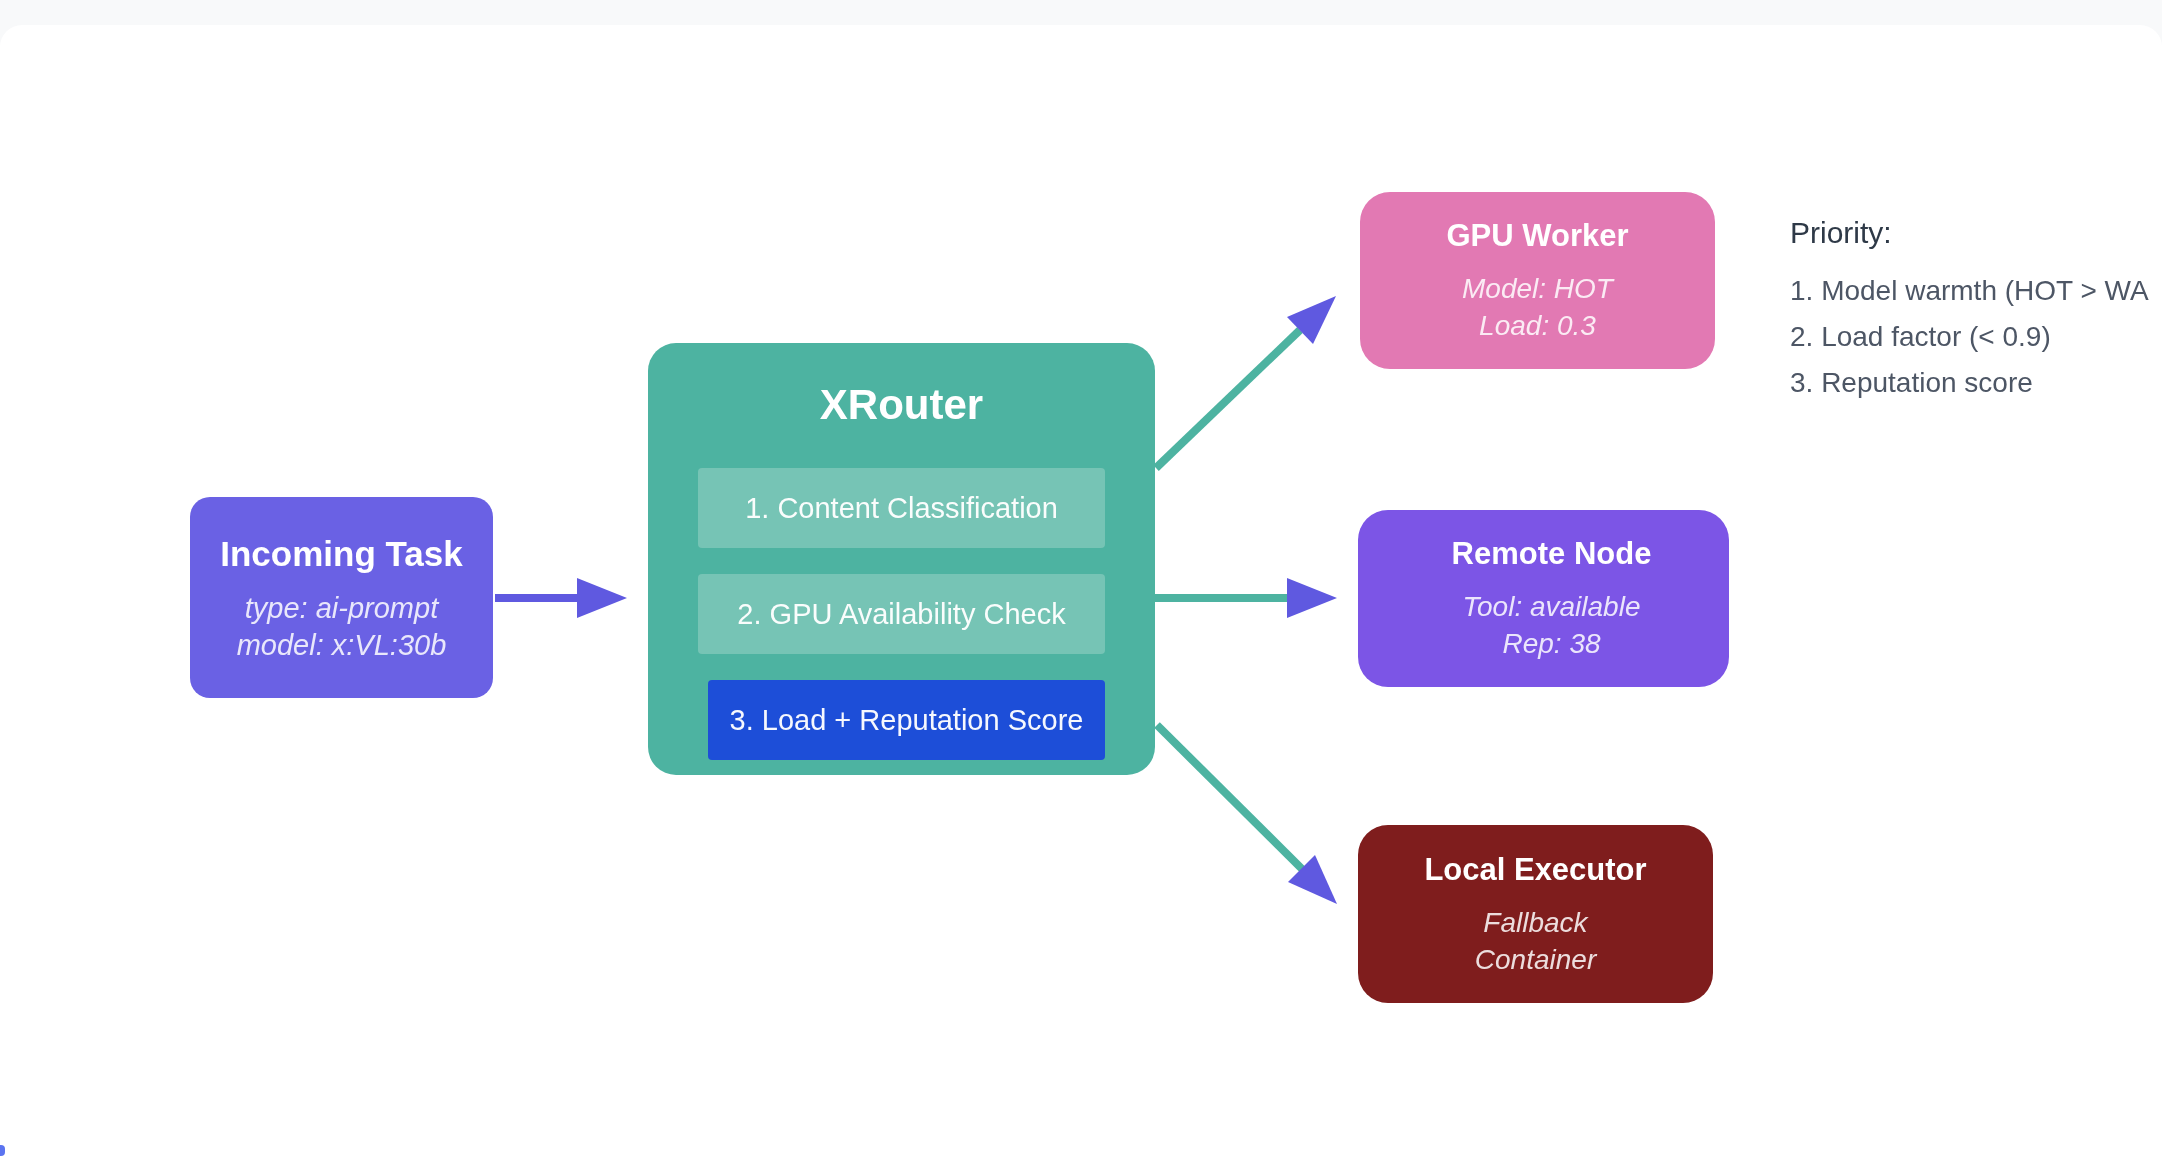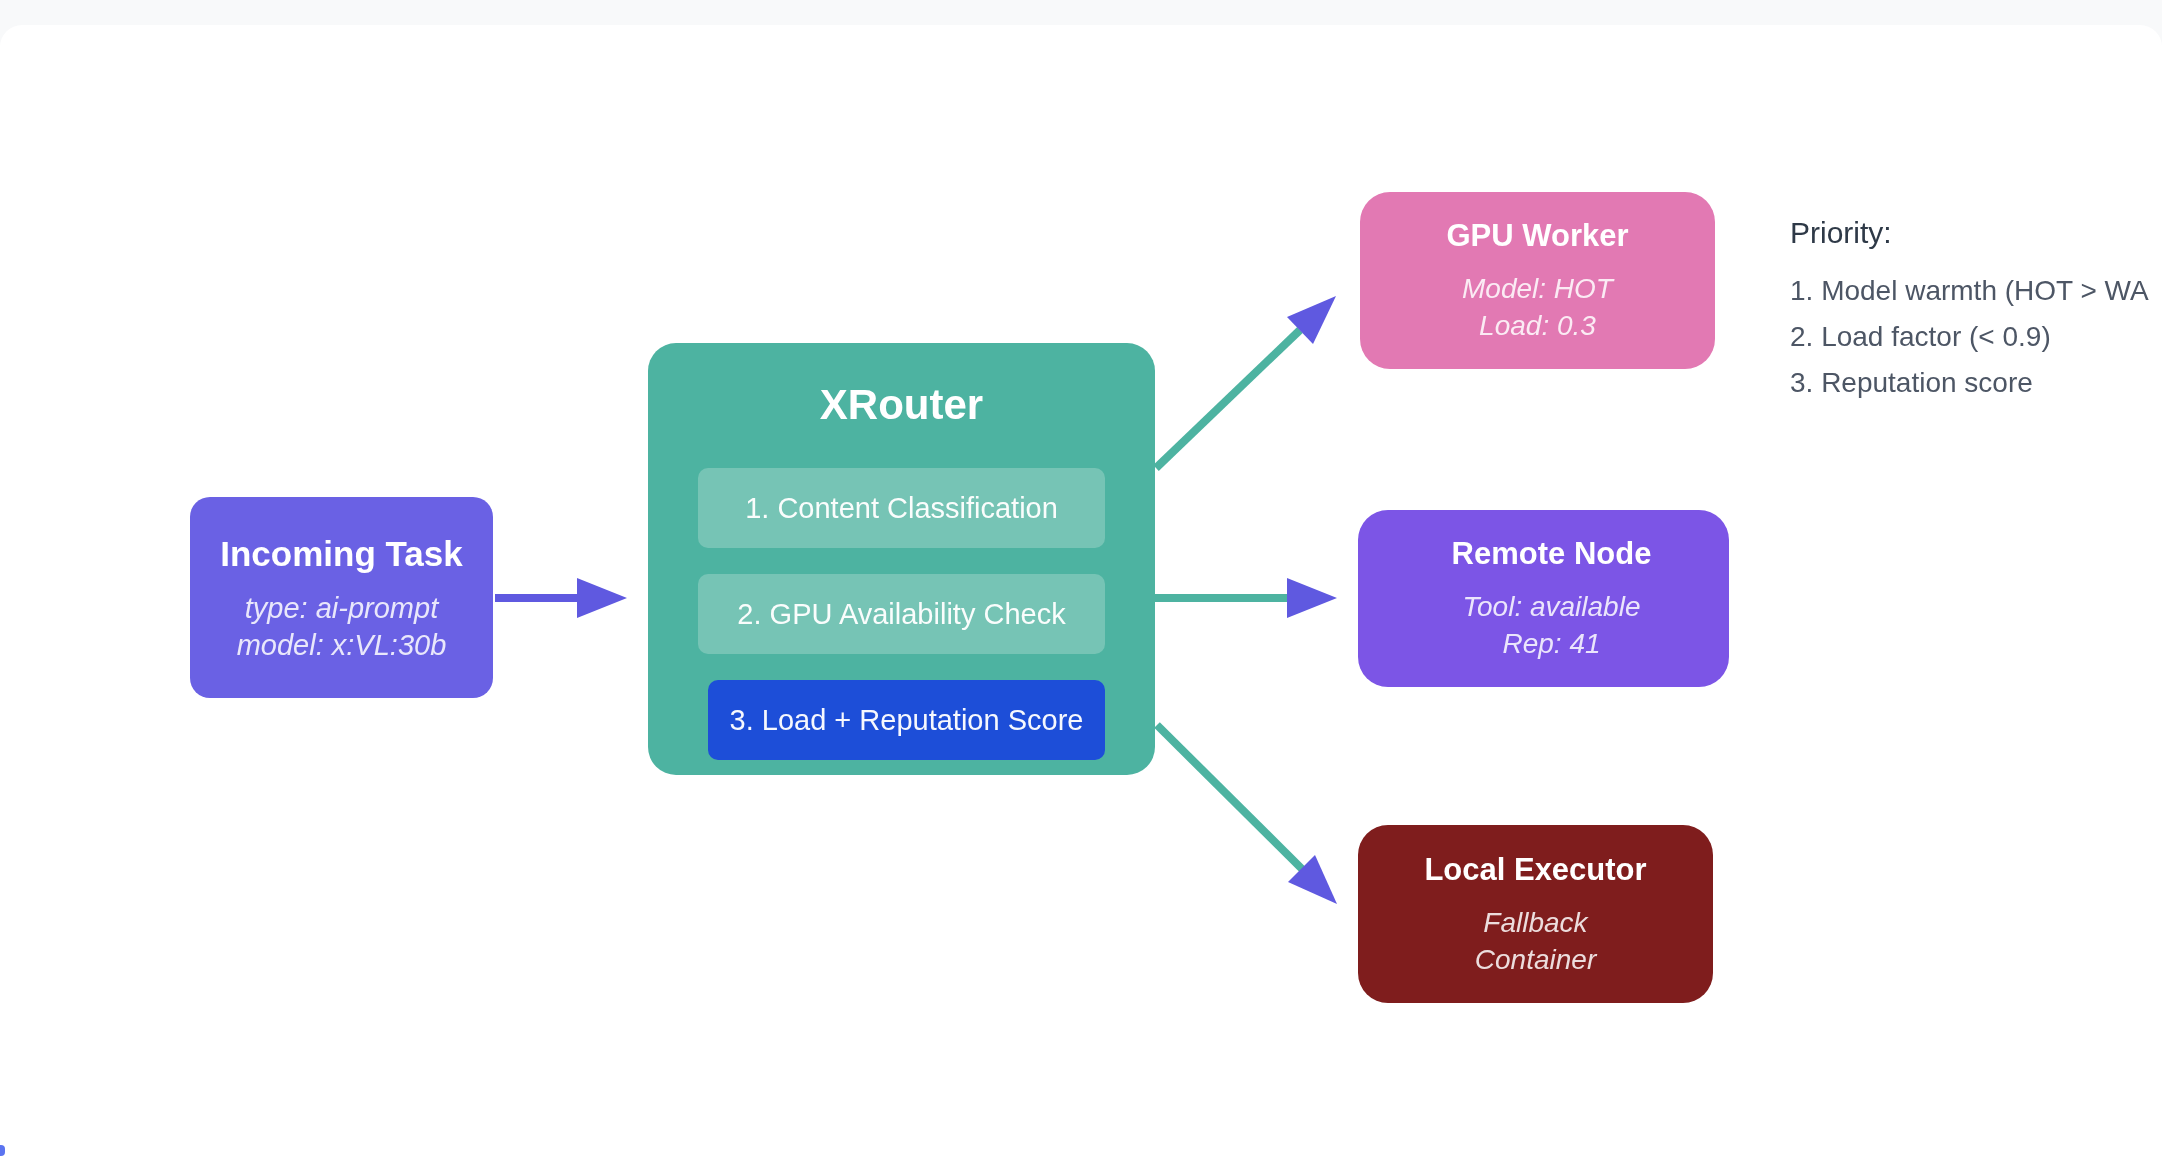--- a/index.html
+++ b/index.html
@@ -41,21 +41,21 @@
   .router { left: 648px; top: 343px; width: 507px; height: 432px; border-radius: 28px; position: absolute; }
   .router-title {
     position: absolute; top: 36px; left: 0; width: 100%;
     text-align: center; font-size: 42px; line-height: 52px; font-weight: 700; color: #fff;
   }
   .steps {
     position: absolute; top: 125px; left: 50px; width: 407px;
     display: flex; flex-direction: column; gap: 26px;
   }
   .step {
-    height: 80px; border-radius: 10px;
+    height: 80px; border-radius: 4px;
     display: flex; align-items: center; justify-content: center;
     font-size: 29px; color: rgba(255,255,255,0.96);
   }
 
   
   .target { width: 355px; height: 177px; border-radius: 30px; }
   .target .node-title { font-size: 31px; line-height: 38px; margin-bottom: 15px; }
   .target .node-sub { font-size: 28px; line-height: 37px; }
   .gpu   { left: 1360px; top: 192px; }
   .remote{ left: 1358px; top: 510px; padding-left: 16px; }
@@ -117,21 +117,21 @@
 
   <div class="node target gpu" style="background: rgb(226, 121, 179);">
     <div class="node-title">GPU Worker</div>
     <div class="node-sub">Model: HOT</div>
     <div class="node-sub">Load: 0.3</div>
   </div>
 
   <div class="node target remote" style="background: rgb(124, 85, 230);">
     <div class="node-title">Remote Node</div>
     <div class="node-sub">Tool: available</div>
-    <div class="node-sub">Rep: 41</div>
+    <div class="node-sub">Rep: 38</div>
   </div>
 
   <div class="node target exec" style="background: #7f1d1d;">
     <div class="node-title">Local Executor</div>
     <div class="node-sub">Fallback</div>
     <div class="node-sub">Container</div>
   </div>
 
   <div class="priority">
     <div class="p-head" style="color: rgb(46, 57, 71);">Priority:</div>

